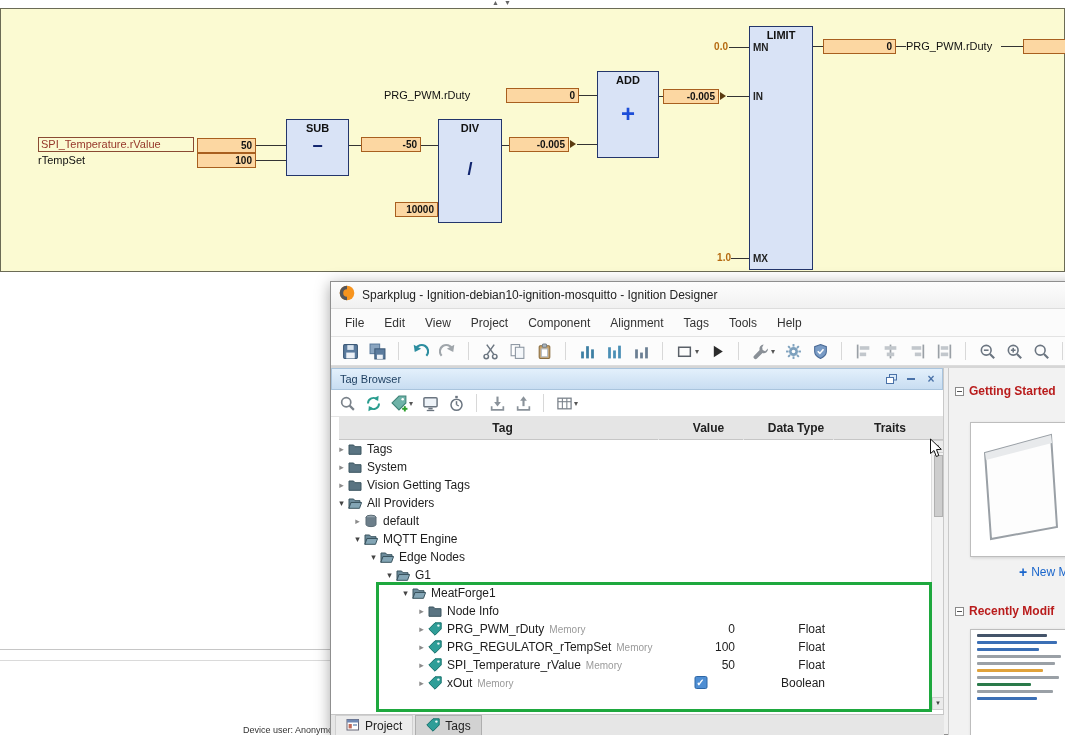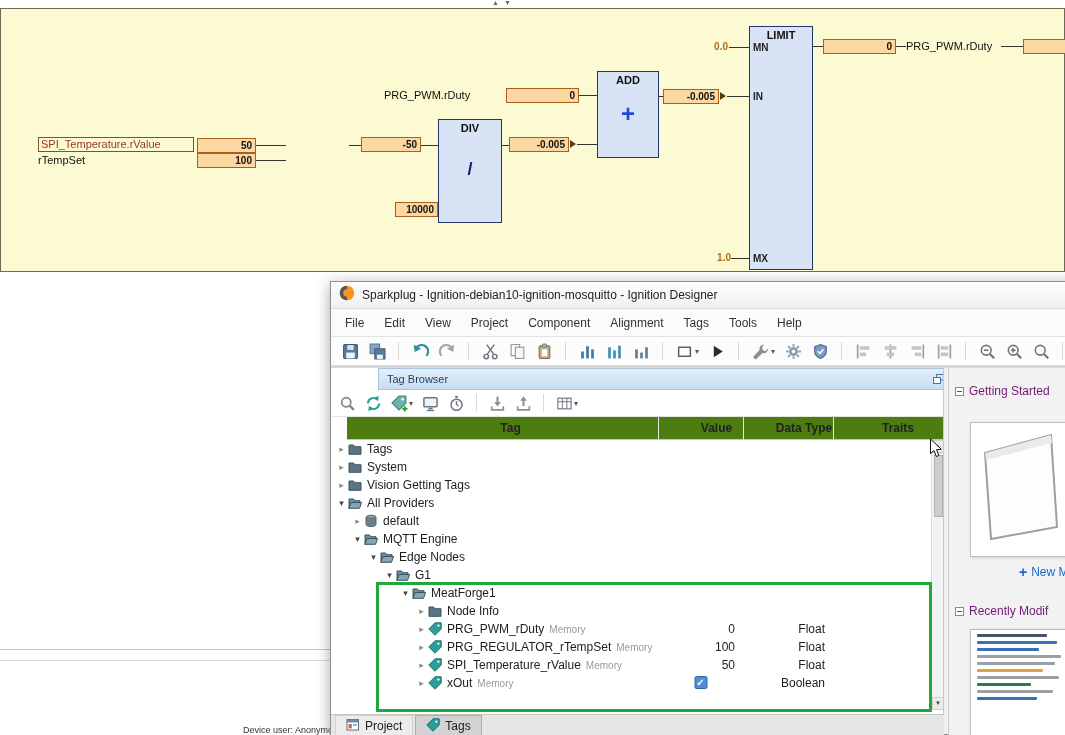--- a/index.html
+++ b/index.html
@@ -32,28 +32,28 @@
   #menubar{position:absolute;left:0;top:27px;width:100%;height:28px;background:#fbfbfb;border-bottom:1px solid #e3e3e3;display:flex;align-items:center;padding:0 4px;}
   .menu-item{font-size:12px;color:#333;padding:0 10px;line-height:28px;cursor:default;}
   #main-toolbar{position:absolute;left:0;top:55px;width:100%;height:29px;background:#fcfcfc;border-bottom:1px solid #dcdcdc;display:flex;align-items:center;padding:0 10px;gap:9px;overflow:hidden;}
   .tb-icon{width:18px;height:18px;display:inline-flex;align-items:center;justify-content:center;flex:0 0 auto;}
   .tb-sep{width:1px;height:18px;background:#d8d8d8;margin:0 3px;flex:0 0 auto;}
   .tb-caret{font-size:8px;color:#555;margin-left:-7px;flex:0 0 auto;}
   #dock-gap{position:absolute;left:0;top:84px;width:100%;height:2px;background:#d6d6d6;}
 
   
   #tagbrowser{position:absolute;left:0;top:86px;width:613px;height:346px;background:#fff;border-right:1px solid #c9c9c9;overflow:hidden;}
-  #tb-header{position:absolute;left:0;top:0;width:100%;height:22px;background:linear-gradient(#e3f0fb,#c8ddf1);border:1px solid #a9c4dd;display:flex;align-items:center;padding:0 8px;margin-left:47px;}
+  #tb-header{position:absolute;left:0;top:0;width:100%;height:22px;background:linear-gradient(#e3f0fb,#c8ddf1);border:1px solid #a9c4dd;display:flex;align-items:center;padding:0 8px;}
   #tb-header .ptitle{font-size:11px;color:#1a3c5e;}
   .panel-btns{position:absolute;right:5px;top:3px;display:flex;align-items:center;gap:8px;}
   .pbtn{display:inline-flex;align-items:center;justify-content:center;width:12px;height:14px;}
   .pbtn.min i{display:block;width:8px;height:2px;background:#4a72a8;}
   .pbtn.close{color:#4a72a8;font-weight:bold;font-size:12px;line-height:12px;}
   #tb-toolbar{position:absolute;left:0;top:22px;width:100%;height:27px;background:#fff;border-bottom:1px solid #e5e5e5;display:flex;align-items:center;padding:0 7px;gap:8px;}
-  #colheader{position:absolute;left:16px;top:49px;width:100%;height:23px;background:#4d7c0f;border-bottom:1px solid #c6c6c6;display:flex;}
+  #colheader{position:absolute;left:8px;top:49px;width:100%;height:23px;background:#e5e5e5;border-bottom:1px solid #c6c6c6;display:flex;}
   .ch{font-size:12px;font-weight:bold;color:#222;text-align:center;line-height:22px;}
   .ch.c-tag{width:327px;} .ch.c-val{width:85px;} .ch.c-dt{width:90px;} .ch.c-tr{width:98px;}
   #tree{position:absolute;left:0;top:72px;width:600px;height:270px;background:#fff;}
   .colsep{position:absolute;top:49px;height:293px;width:1px;background:#e5e5e5;}
   .tree-row{display:flex;height:18px;align-items:center;}
   .cell-tag{width:327px;display:flex;align-items:center;height:18px;overflow:hidden;}
   .expander{width:13px;text-align:center;font-size:9px;line-height:18px;color:#444;flex:0 0 auto;}
   .expander.col{color:#8a8a8a;}
   .tree-icon{width:16px;height:14px;display:inline-flex;align-items:center;flex:0 0 auto;}
   .tree-label{font-size:12px;color:#1d1d1d;margin-left:3px;white-space:nowrap;}
@@ -70,21 +70,21 @@
   #cursor{position:absolute;left:598px;top:156px;z-index:40;}
 
   
   #tabsbar{position:absolute;left:0;top:432px;width:613px;height:22px;background:#e6e6e6;border-top:1px solid #c6c6c6;display:flex;align-items:flex-end;padding-left:4px;gap:2px;}
   .btab{display:inline-flex;align-items:center;gap:5px;padding:0 10px;height:21px;font-size:12px;color:#222;background:#ececec;border:1px solid #d0d0d0;border-bottom:none;}
   .btab.selected{background:#d2d2d2;border-color:#aeaeae;}
 
   
   #rpanel{position:absolute;left:617px;top:86px;width:118px;height:368px;background:#f2f2f2;border-left:1px solid #c9c9c9;overflow:hidden;}
   .rp-header{position:absolute;left:6px;display:flex;align-items:center;gap:5px;white-space:nowrap;}
-  .rp-title{font-size:12px;color:#701a75;}
+  .rp-title{font-size:12px;color:#b91c1c;font-weight:bold;}
   .thumb{position:absolute;background:#fff;border:1px solid #bdbdbd;box-shadow:1px 1px 3px rgba(0,0,0,.15);}
   #newlink{position:absolute;left:70px;top:196px;display:flex;align-items:center;gap:4px;white-space:nowrap;}
   #newlink .plus{color:#1a66cc;font-weight:bold;font-size:14px;}
   #newlink .nl{color:#1a66cc;font-size:12px;}
   .mline{height:3px;margin:4px 6px 0 6px;border-radius:1px;}
 </style>
 </head>
 <body>
 
 <div id="stage">
@@ -104,20 +104,24 @@
     <div class="vbox" style="left:394px;top:193px;width:43px;">10000</div>
     <div class="vbox" style="left:508px;top:128px;width:60px;">-0.005</div>
     <div class="vbox" style="left:505px;top:79px;width:73px;">0</div>
     <div class="vbox" style="left:662px;top:80px;width:56px;">-0.005</div>
     <div class="vbox" style="left:822px;top:30px;width:73px;">0</div>
     <div class="vbox" style="left:1022px;top:30px;width:73px;">0</div>
 
     <div class="fconst" style="left:703px;top:31px;width:24px;">0.0</div>
     <div class="fconst" style="left:706px;top:242px;width:24px;">1.0</div>
 
+    <div class="fblock" style="left:285px;top:110px;width:63px;height:57px;">
+      <div class="btitle">SUB</div>
+      <div class="bsym">−</div>
+    </div>
     <div class="fblock" style="left:437px;top:110px;width:64px;height:104px;">
       <div class="btitle">DIV</div>
       <div class="bsym">/</div>
     </div>
     <div class="fblock" style="left:596px;top:62px;width:62px;height:87px;">
       <div class="btitle">ADD</div>
       <div class="bsym add">+</div>
     </div>
     <div class="fblock" style="left:748px;top:17px;width:64px;height:244px;padding-left:48px;">
       <div class="btitle">LIMIT</div>

